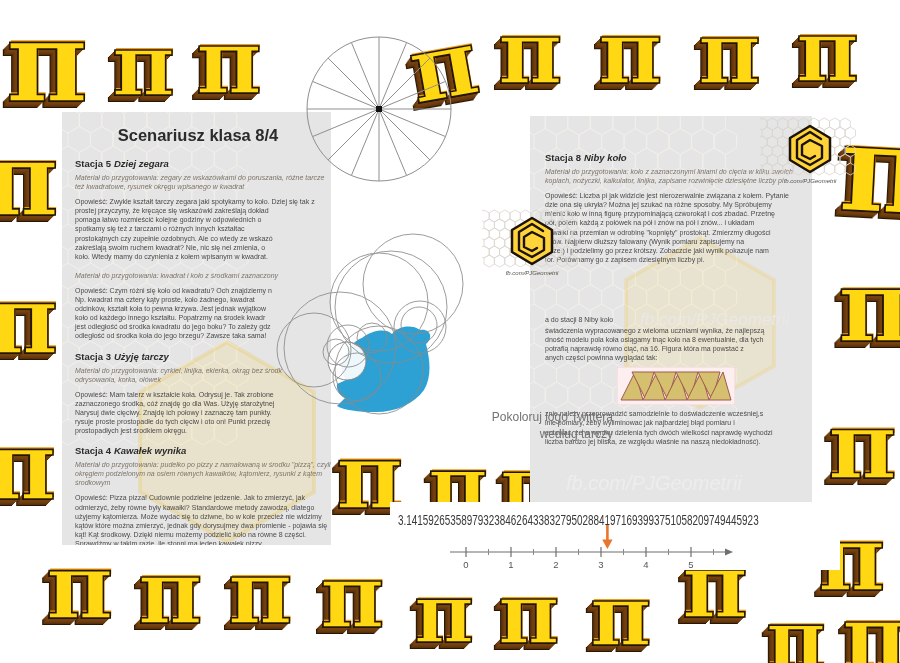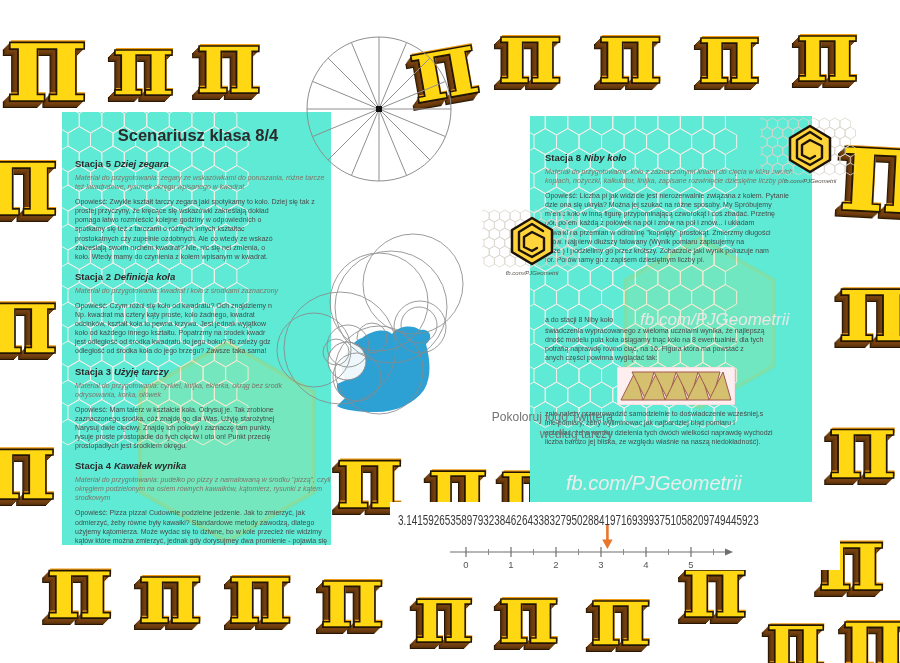--- a/index.html
+++ b/index.html
@@ -4,21 +4,21 @@
 <style>
   html,body{margin:0;padding:0;background:#fff;}
   #canvas{position:relative;width:900px;height:663px;overflow:hidden;background:#fff;
           font-family:"Liberation Sans",sans-serif;}
   
   .pi{position:absolute;font-family:"DejaVu Serif",serif;font-weight:bold;color:#ffd713;
       -webkit-text-stroke:1.6px #241604;line-height:1;z-index:0;user-select:none;
       text-shadow:1px -2px 0 #ef9d13,-1px 1px 0 #241604,-2px 2px 0 #764110,-3px 3px 0 #764110,
                   -4px 4px 0 #6e3c0e,-5px 5px 0 #65370c,-6px 6px 0 #55300a,-7px 7px 0 #2a1703;}
   
-  .panel{position:absolute;background:#5eead4;z-index:1;overflow:hidden;}
+  .panel{position:absolute;background:#e5e5e5;z-index:1;overflow:hidden;}
   #left-panel{left:62px;top:112px;width:269px;height:433px;}
   #right-panel{left:530px;top:116px;width:282px;height:404px;}
   .panel-bg{position:absolute;left:0;top:0;z-index:0;pointer-events:none;}
   .panel-content{position:relative;z-index:1;}
   #left-panel .panel-content{padding:12px 10px 0 13px;}
   #right-panel .panel-content{padding:36px 10px 0 15px;}
   .doc-title{font-size:16.5px;font-weight:bold;color:#2b2b2b;text-align:center;margin:2px 0 13px 0;}
   .st{margin-top:10px;}
   .st-head{font-size:9.5px;font-weight:bold;color:#2b2b2b;margin-bottom:4px;}
   .st-head .st-name{font-style:italic;margin-left:3px;}
@@ -97,21 +97,20 @@
         <div class="story">Opowieść: Zwykle kształt tarczy zegara jaki spotykamy to koło. Dziej się tak z
 prostej przyczyny, że kręcące się wskazówki zakreślają dokład
 pomaga łatwo rozmieścić kolejne godziny w odpowiednich o
 spotkamy się też z tarczami o różnych innych kształtac
 prostokątnych czy zupełnie ozdobnych. Ale co wtedy ze wskazó
 zakreślają swoim ruchem kwadrat? Nie, nic się nei zmienia, o
 koło. Wtedy mamy do czynienia z kołem wpisanym w kwadrat.</div>
       </div>
 
       <div class="st">
-        <div class="st-head"><span>Stacja 2</span><span class="st-name">Definicja koła</span></div>
         <div class="mat">Materiał do przygotowania: kwadrat i koło z środkami zaznaczony</div>
         <div class="story">Opowieść: Czym różni się koło od kwadratu? Och znajdziemy n
 Np. kwadrat ma cztery kąty proste, koło żadnego, kwadrat
 odcinków, kształt koła to pewna krzywa. Jest jednak wyjątkow
 koło od każdego innego kształtu. Popatrzmy na środek kwadr
 jest odległość od środka kwadratu do jego boku? To zależy gdz
 odległość od środka koła do jego brzegu? Zawsze taka sama!</div>
       </div>
 
       <div class="st">

